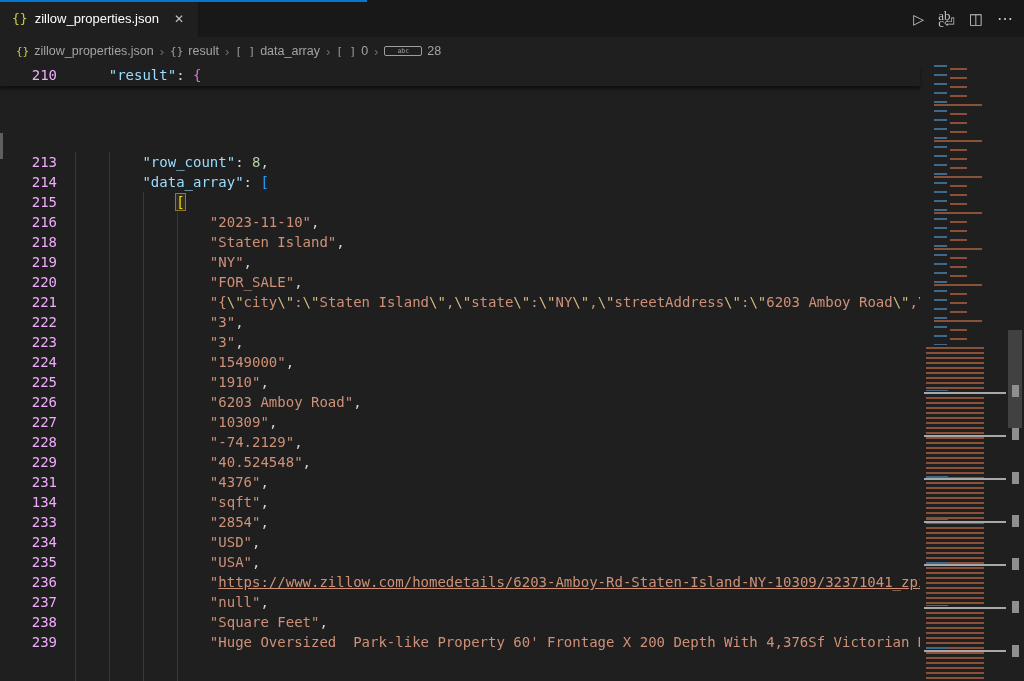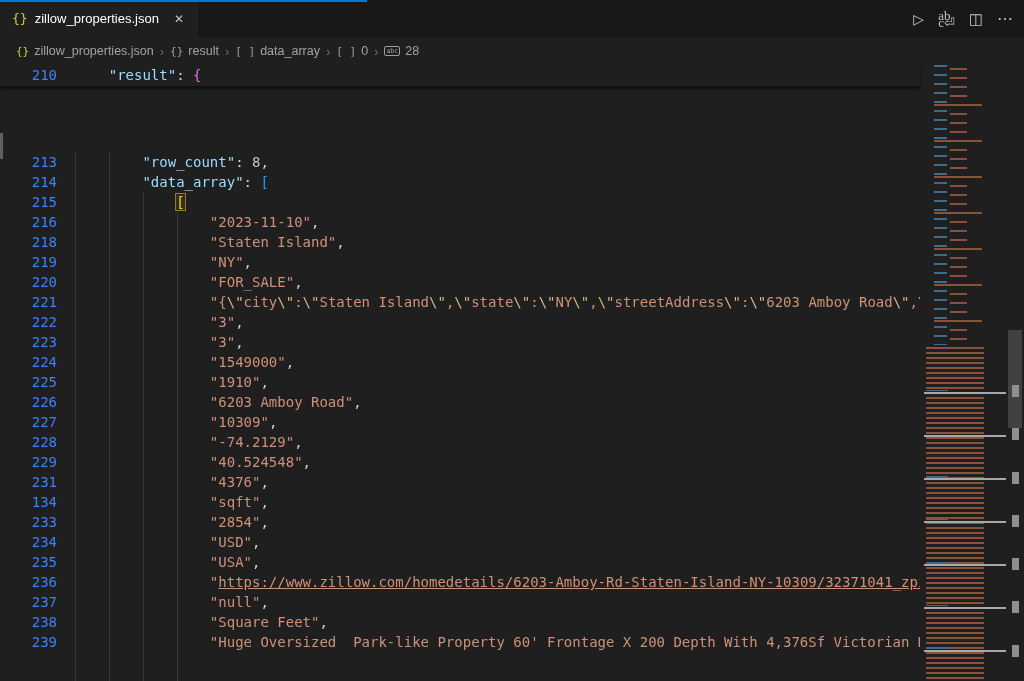--- a/index.html
+++ b/index.html
@@ -25,27 +25,27 @@
   [data-name="word-wrap-button"] { white-space:pre; font-size:13px; line-height:7px; font-family:Liberation Serif, serif; }
   [data-name="more-actions-button"] { font-size:16px; letter-spacing:1px; }
   [data-name="split-editor-button"] { font-size:15px; }
   [data-name="run-button"] { font-size:14px; }
 
   
   .breadcrumbs { position:absolute; top:37px; left:0; right:104px; height:28px; display:flex; align-items:center; padding-left:16px; font-size:12.5px; color:#a3a3a3; }
   .crumb { display:flex; align-items:center; gap:5px; cursor:pointer; }
   .crumb .sym { font-family:"DejaVu Sans Mono",monospace; font-size:11px; color:#9e9e9e; white-space:pre; }
   .crumb .sym.json-yellow { color:#cbcb41; }
-  .crumb .sym.abc-box { font-size:6.5px; border:1px solid #9e9e9e; border-radius:2px; padding:0 1px; line-height:8px; }
+  .crumb .sym.abc-box { font-size:6.5px; border:1px solid #9e9e9e; border-radius:2px; padding:0 12px; line-height:8px; }
   .crumb-sep { color:#6e6e6e; margin:0 6px; font-size:13px; }
 
   
   .editor { position:absolute; top:65px; left:0; width:920px; bottom:0; background:#1f1f1f; overflow:hidden; }
   .line { height:20px; display:flex; font-family:"DejaVu Sans Mono",monospace; font-size:14px; line-height:20px; white-space:pre; }
-  .ln { width:57px; flex:none; text-align:right; color:#3b82f6; }
+  .ln { width:57px; flex:none; text-align:right; color:#f0abfc; }
   .codetxt { padding-left:18px; }
   .tok.key { color:#9cdcfe; }
   .tok.str { color:#ce9178; }
   .tok.num { color:#b5cea8; }
   .tok.punct { color:#d4d4d4; }
   .tok.esc { color:#d7ba7d; }
   .tok.link { color:#ce9178; text-decoration:underline; cursor:pointer; }
   .tok.br-gold { color:#ffd700; }
   .tok.br-pink { color:#da70d6; }
   .tok.br-blue { color:#179fff; }

